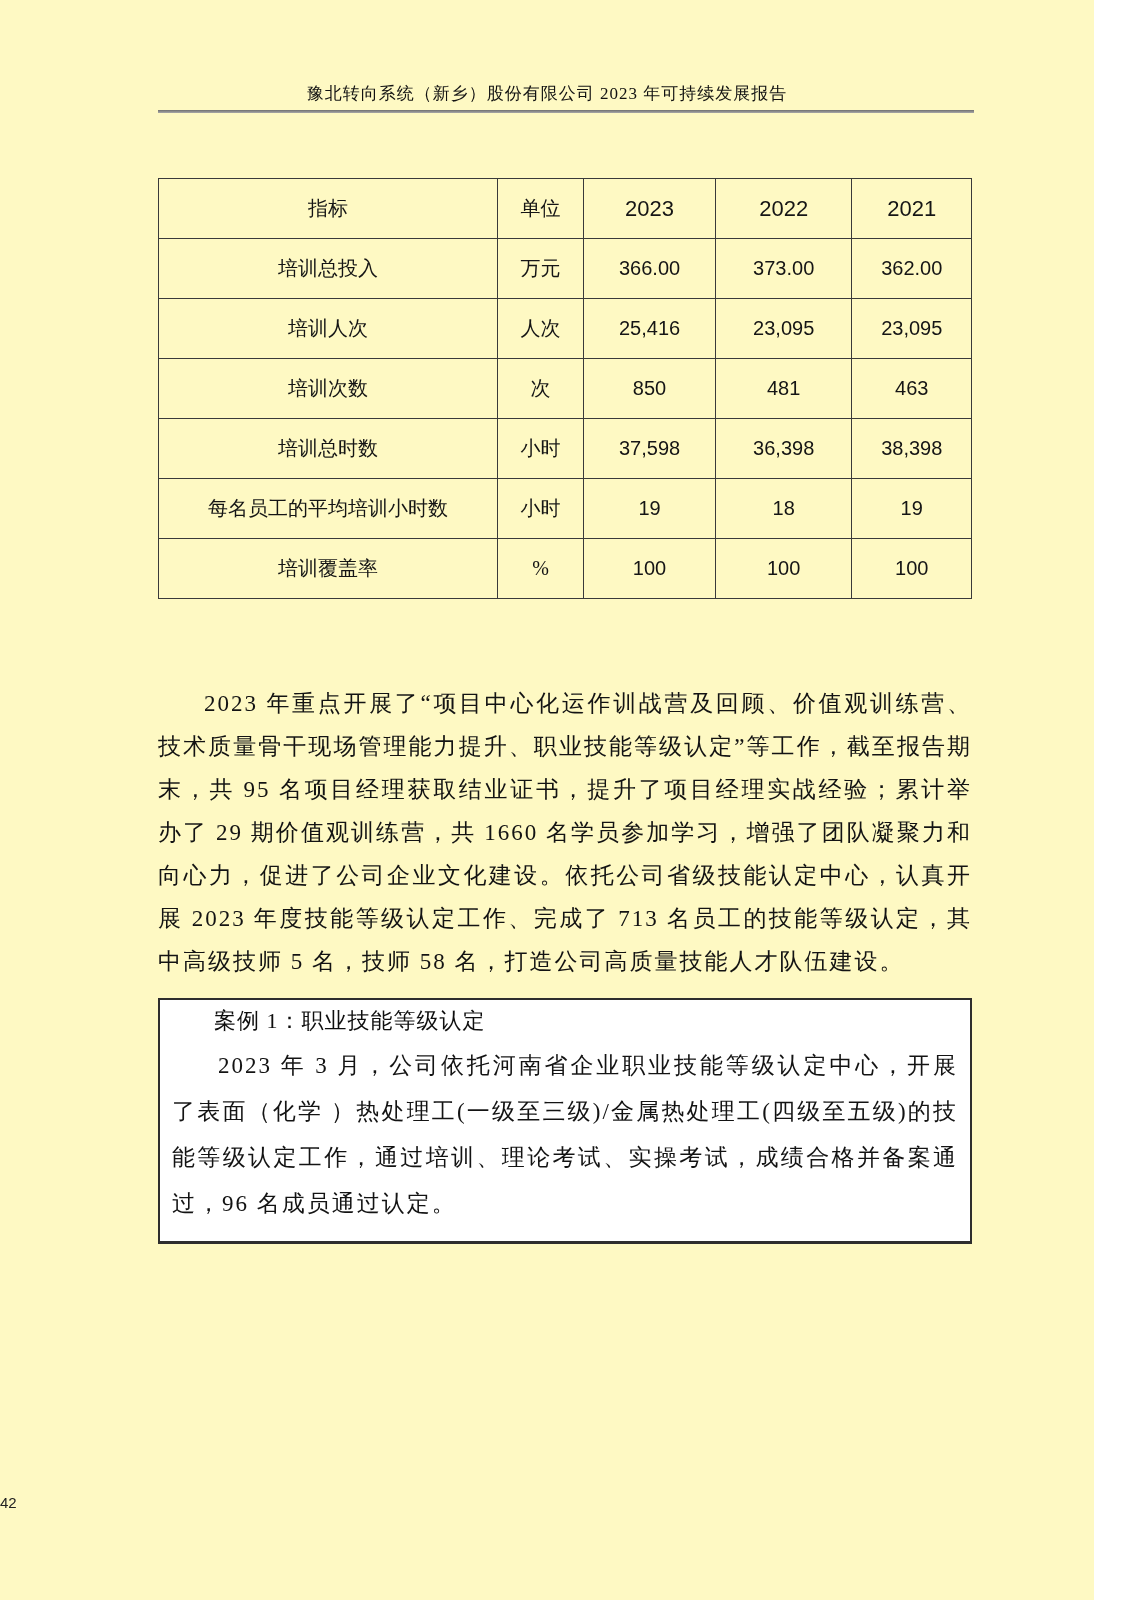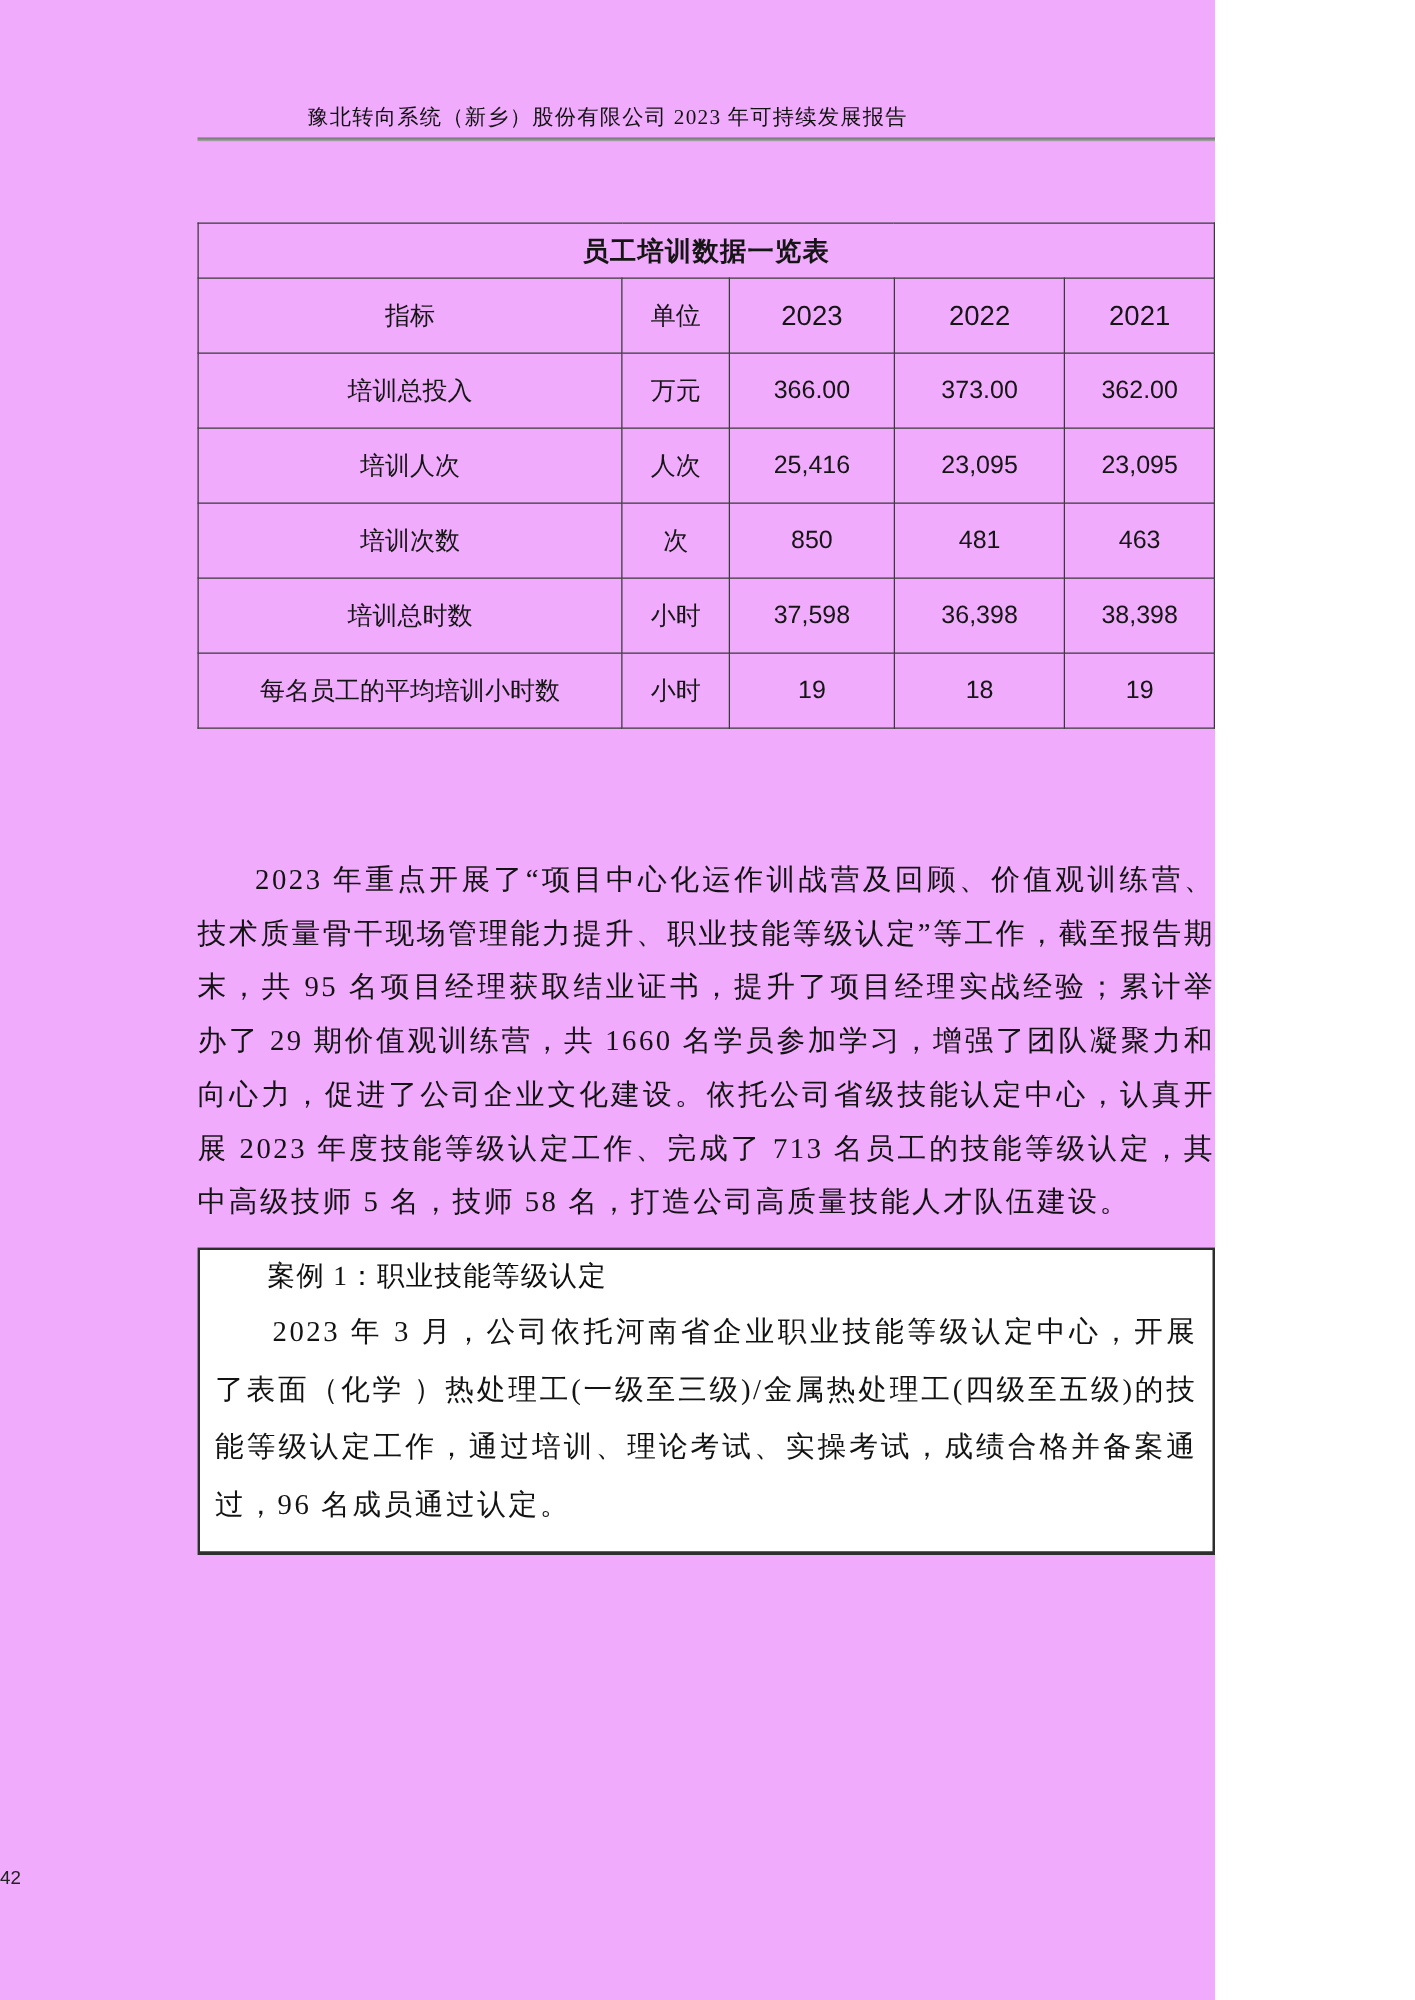--- a/index.html
+++ b/index.html
@@ -1,21 +1,21 @@
 <!DOCTYPE html>
 <html><head>
 <meta charset="utf-8">
 <style>
   * { margin: 0; padding: 0; box-sizing: border-box; }
   html, body { background: #ffffff; }
   .page {
     position: relative;
-    width: 972px;
+    width: 1094px;
     height: 1600px;
-    background: #f0abfc;
+    background: #fef9c3;
     color: #1c1c1c;
     font-family: "Liberation Serif", "DejaVu Serif", serif;
     overflow: hidden;
   }
   .running-head {
     position: absolute;
     top: 82px; left: 0;
     width: 100%;
     text-align: center;
     font-size: 17px;
@@ -112,23 +112,20 @@
 
   <table class="training">
     <colgroup>
       <col style="width:41.7%">
       <col style="width:10.6%">
       <col style="width:16.2%">
       <col style="width:16.8%">
       <col style="width:14.7%">
     </colgroup>
     <tbody>
-      <tr class="title-row">
-        <td colspan="5">员工培训数据一览表</td>
-      </tr>
       <tr class="head-row">
         <td>指标</td>
         <td>单位</td>
         <td class="num">2023</td>
         <td class="num">2022</td>
         <td class="num">2021</td>
       </tr>
       <tr class="data-row">
         <td>培训总投入</td>
         <td>万元</td>
@@ -157,20 +154,27 @@
         <td class="num">36,398</td>
         <td class="num">38,398</td>
       </tr>
       <tr class="data-row">
         <td>每名员工的平均培训小时数</td>
         <td>小时</td>
         <td class="num">19</td>
         <td class="num">18</td>
         <td class="num">19</td>
       </tr>
+      <tr class="data-row">
+        <td>培训覆盖率</td>
+        <td>%</td>
+        <td class="num">100</td>
+        <td class="num">100</td>
+        <td class="num">100</td>
+      </tr>
     </tbody>
   </table>
 
   <div class="body-para">2023 年重点开展了“项目中心化运作训战营及回顾、价值观训练营、技术质量骨干现场管理能力提升、职业技能等级认定”等工作，截至报告期末，共 95 名项目经理获取结业证书，提升了项目经理实战经验；累计举办了 29 期价值观训练营，共 1660 名学员参加学习，增强了团队凝聚力和向心力，促进了公司企业文化建设。依托公司省级技能认定中心，认真开展 2023 年度技能等级认定工作、完成了 713 名员工的技能等级认定，其中高级技师 5 名，技师 58 名，打造公司高质量技能人才队伍建设。</div>
 
   <div class="case-box">
     <div class="case-title">案例 1：职业技能等级认定</div>
     <div class="case-body">2023 年 3 月，公司依托河南省企业职业技能等级认定中心，开展了表面（化学 ）热处理工(一级至三级)/金属热处理工(四级至五级)的技能等级认定工作，通过培训、理论考试、实操考试，成绩合格并备案通过，96 名成员通过认定。</div>
   </div>
 

